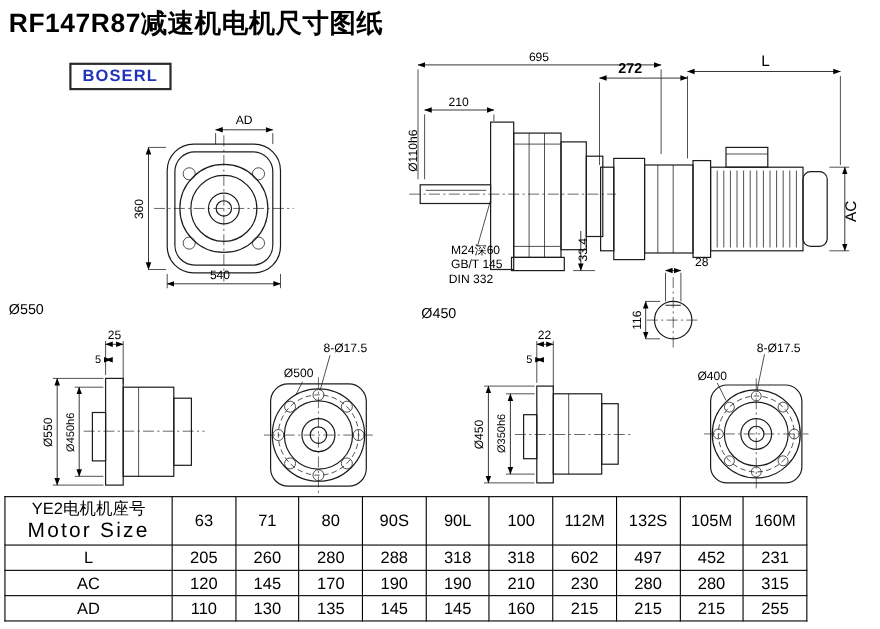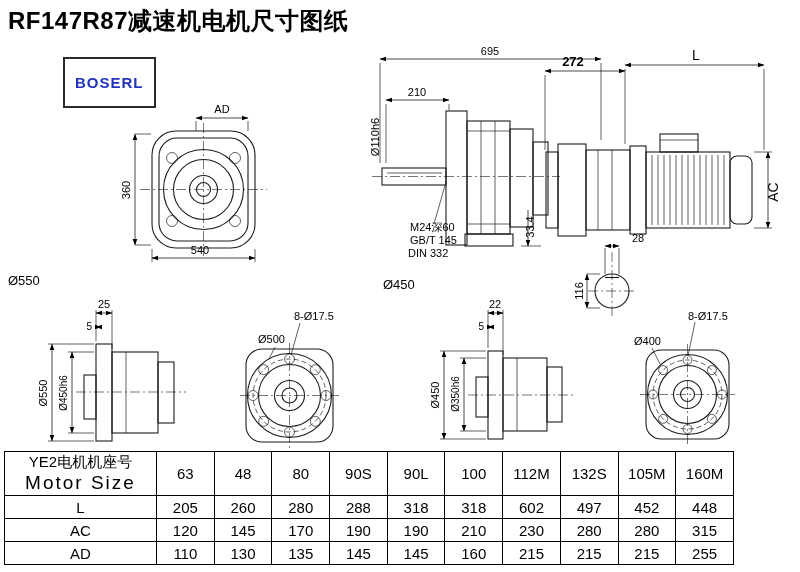--- a/index.html
+++ b/index.html
@@ -8,21 +8,21 @@
     position:relative; width:800px; height:572px; background:#ffffff;
     font-family:"Liberation Sans", sans-serif; color:#000; overflow:hidden;
     margin:0 auto;
   }
   .title {
     position:absolute; top:5px; left:8px; margin:0;
     font-size:24px; font-weight:700; letter-spacing:0.5px; color:#000;text-align:center;
   }
   .logo {
     position:absolute; top:57px; left:63px;
-    border:2px solid #2a2a2a; padding:15px 10px; background:#fff;
+    border:2px solid #2a2a2a; padding:2px 10px; background:#fff;
     font-size:15px; font-weight:700; color:#2233bb; letter-spacing:1px;
   }
   svg.drawing { position:absolute; left:0; top:40px; }
   
   .ln  { fill:none; stroke:#1c1c1c; stroke-width:1.1; }
   .thin{ fill:none; stroke:#1c1c1c; stroke-width:0.7; }
   .dim { fill:none; stroke:#1c1c1c; stroke-width:0.8; }
   .cl  { fill:none; stroke:#1c1c1c; stroke-width:0.6; stroke-dasharray:10 3 2 3; }
   .dash{ fill:none; stroke:#1c1c1c; stroke-width:0.7; stroke-dasharray:5 3; }
   text.dt { font-family:"Liberation Sans", sans-serif; font-size:11px; fill:#000; }
@@ -292,42 +292,42 @@
   </svg>
 
   <table class="size-table">
     <tbody>
         <tr class="hdr">
       <th class="label-col">
         <div>YE2电机机座号</div>
         <div class="hdr-en">Motor Size</div>
       </th>
       <th>63</th>
-      <th>48</th>
+      <th>71</th>
       <th>80</th>
       <th>90S</th>
       <th>90L</th>
       <th>100</th>
       <th>112M</th>
       <th>132S</th>
       <th>105M</th>
       <th>160M</th>
     </tr>
     <tr>
       <td class="label-col">L</td>
       <td>205</td>
       <td>260</td>
       <td>280</td>
       <td>288</td>
       <td>318</td>
       <td>318</td>
       <td>602</td>
       <td>497</td>
       <td>452</td>
-      <td>448</td>
+      <td>231</td>
     </tr>
     <tr>
       <td class="label-col">AC</td>
       <td>120</td>
       <td>145</td>
       <td>170</td>
       <td>190</td>
       <td>190</td>
       <td>210</td>
       <td>230</td>

